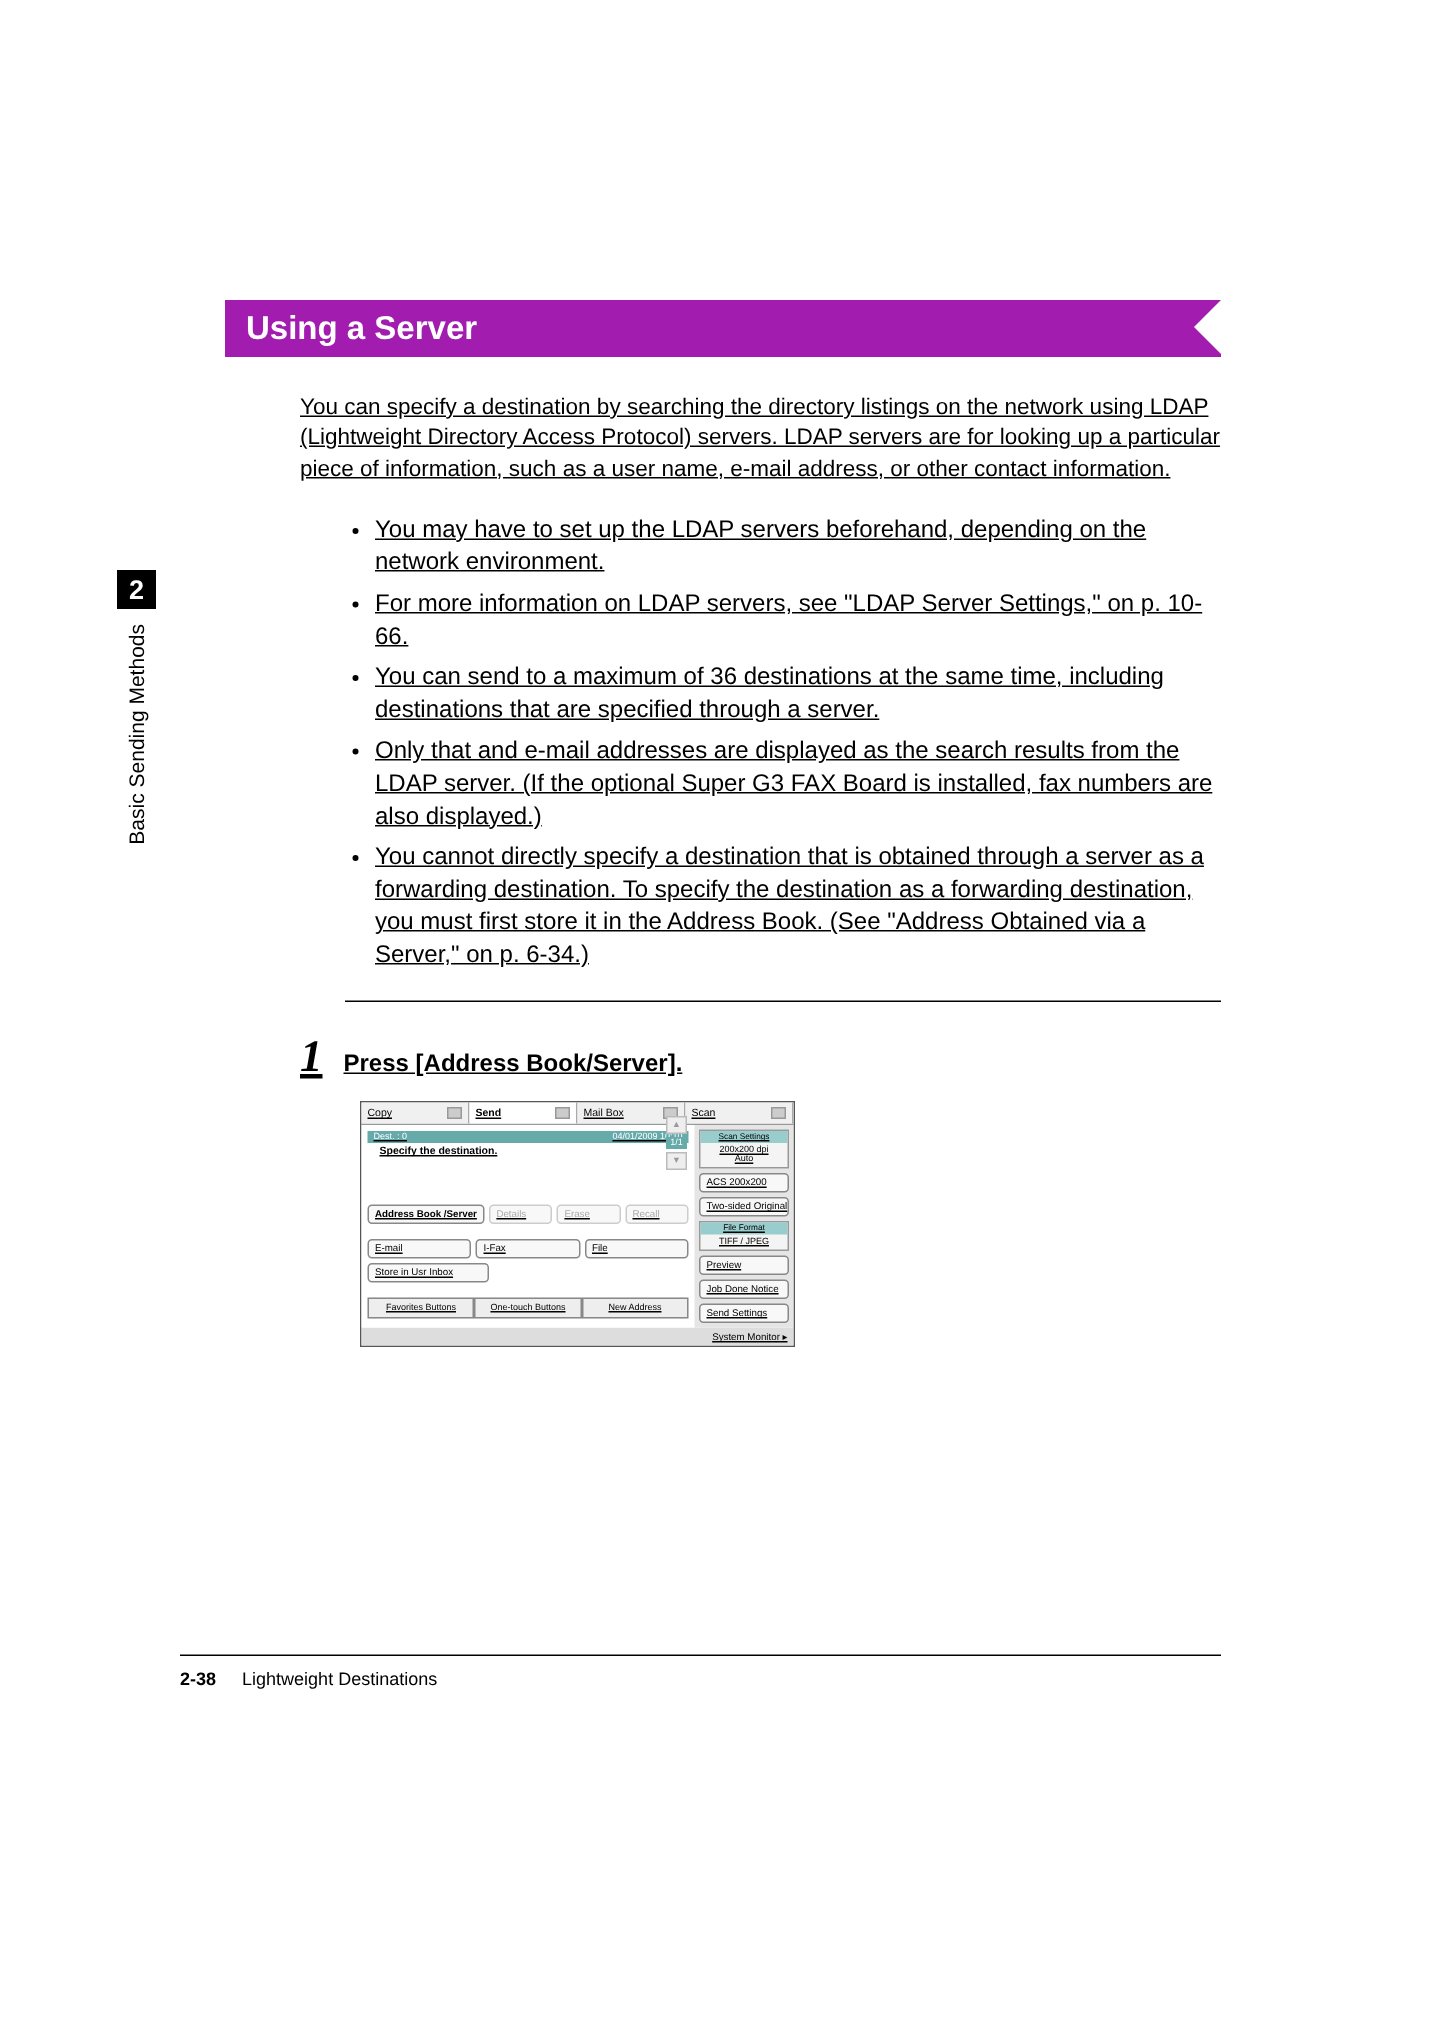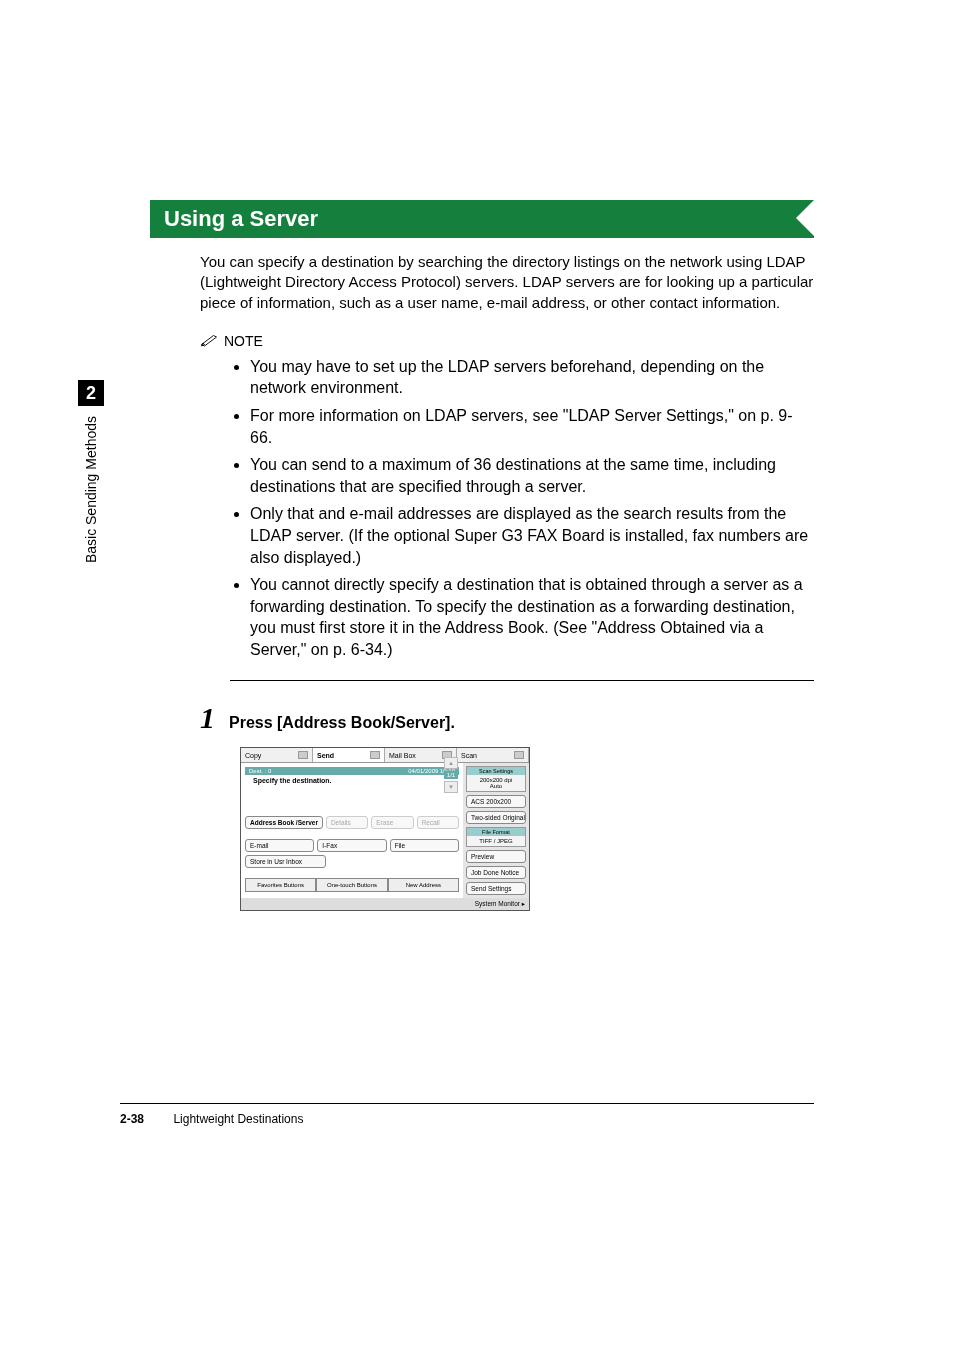--- a/index.html
+++ b/index.html
@@ -15,40 +15,41 @@
       position: relative;
       color: #000;
     }
     .page {
       position: relative;
       width: 100%;
       height: 100%;
       padding: 200px 140px 60px 80px;
     }
     .section-header {
-      background: #15803d;
+      background: #a21caf;
       color: #fff;
       font-size: 22px;
       font-weight: bold;
       padding: 6px 14px;
       margin-left: 70px;
       position: relative;
     }
     .section-header::after {
       content: "";
       position: absolute;
       right: 0;
       top: 0;
       border-top: 18px solid transparent;
       border-bottom: 18px solid transparent;
       border-right: 18px solid #fff;
     }
     .content {
       margin-left: 120px;
-      margin-top: 14px;
+      margin-top: 24px;
+      text-decoration: underline;
     }
     .intro {
       font-size: 15px;
       line-height: 1.35;
       margin-bottom: 20px;
     }
     .note-block {
       margin-top: 14px;
     }
     .note-label {
@@ -259,21 +260,21 @@
       position: absolute;
       bottom: 225px;
       left: 120px;
       right: 140px;
       border-top: 1px solid #000;
       padding-top: 8px;
       font-size: 12px;
     }
     .footer .pn {
       font-weight: bold;
-      margin-right: 26px;
+      margin-right: 14px;
       text-align: center;
     }
     .tab-icon {
       width: 10px;
       height: 8px;
       background: #ccc;
       border: 1px solid #999;
       display: inline-block;
     }
   </style>
@@ -288,31 +289,23 @@
   </div>
 
   <div class="section-header">
     <span>Using a Server</span>
   </div>
 
   <div class="content">
     <p class="intro">You can specify a destination by searching the directory listings on the network using LDAP (Lightweight Directory Access Protocol) servers. LDAP servers are for looking up a particular piece of information, such as a user name, e-mail address, or other contact information.</p>
 
     <div class="note-block">
-      <div class="note-label">
-        <span class="note-icon">
-          <svg viewBox="0 0 24 16">
-              <path d="M2 14 L18 2 L22 4 L6 16 Z M4 12 L2 16 L6 14 Z" fill="none" stroke="#000" stroke-width="1.2"></path>
-            </svg>
-        </span>
-        <span>NOTE</span>
-      </div>
       <ul class="note-list">
         <li>You may have to set up the LDAP servers beforehand, depending on the network environment.</li>
-        <li>For more information on LDAP servers, see "LDAP Server Settings," on p. 9-66.</li>
+        <li>For more information on LDAP servers, see "LDAP Server Settings," on p. 10-66.</li>
         <li>You can send to a maximum of 36 destinations at the same time, including destinations that are specified through a server.</li>
         <li>Only that and e-mail addresses are displayed as the search results from the LDAP server. (If the optional Super G3 FAX Board is installed, fax numbers are also displayed.)</li>
         <li>You cannot directly specify a destination that is obtained through a server as a forwarding destination. To specify the destination as a forwarding destination, you must first store it in the Address Book. (See "Address Obtained via a Server," on p. 6-34.)</li>
       </ul>
     </div>
 
     <hr class="horizontal-rule">
 
     <div class="step-row">
       <div class="step-number">1</div>

